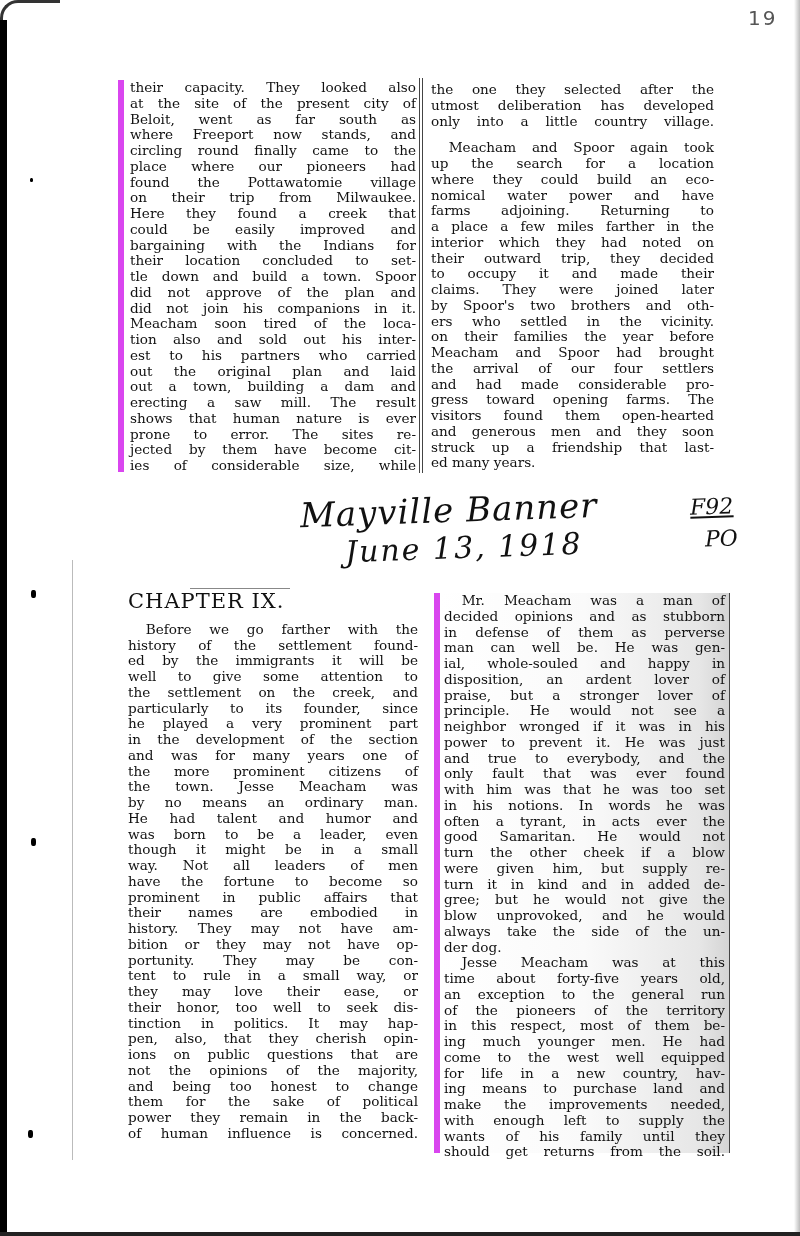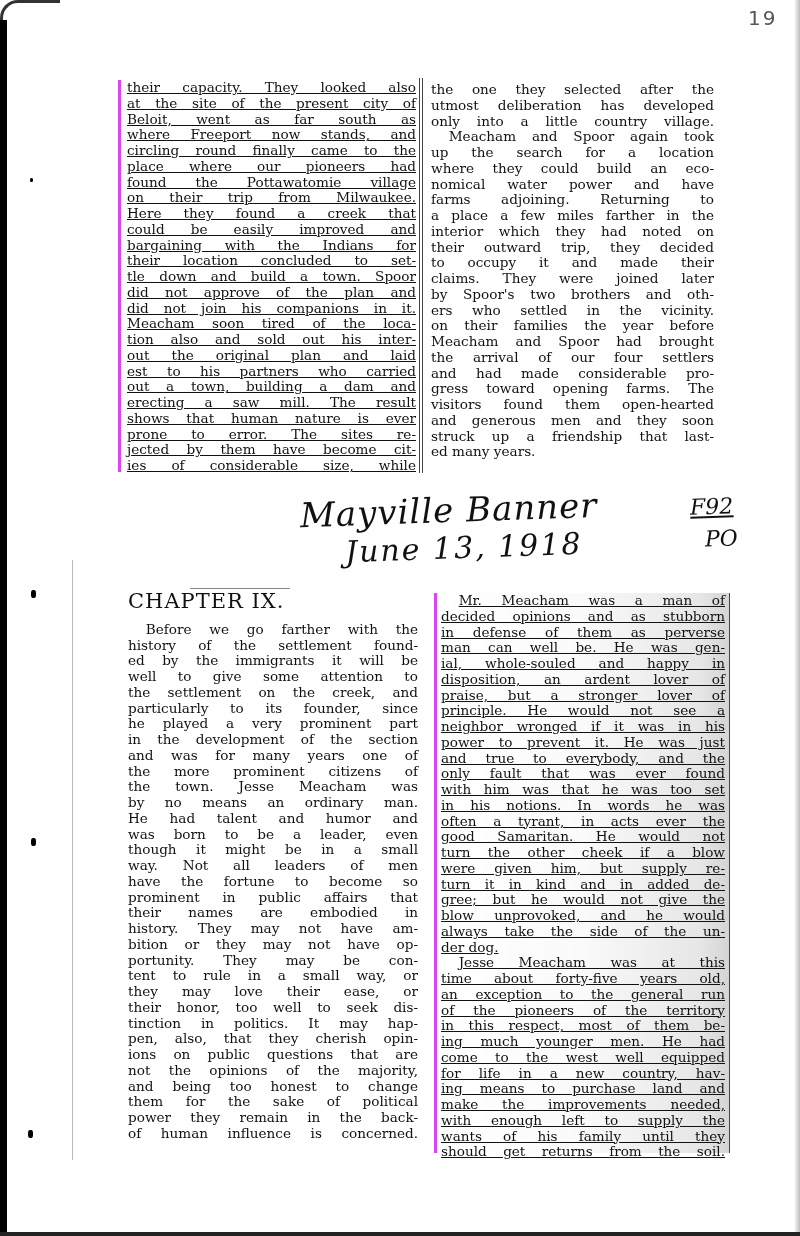--- a/index.html
+++ b/index.html
@@ -36,21 +36,21 @@
     .mark { position: absolute; width: 5px; height: 8px; background: #000; border-radius: 40%; }
 
     .col {
       position: absolute;
       font-size: 13.6px; line-height: 15.75px;
       text-align: justify;
       box-sizing: border-box;
     }
     .col .line { display: block; text-align-last: justify; white-space: nowrap; }
     .col .line.last { text-align-last: left; }
-    .rule-l { border-left: 3px solid #d946ef; text-decoration: underline; }
+    .rule-l { border-left: 6px solid #d946ef; }
     .rule-r { border-right: 1px solid #444; }
 
     
     #top-left  { left: 118px; top: 80px;  width: 298px; padding-left: 6px; height: 392px; }
     #top-right { left: 426px; top: 82px;  width: 288px; padding-left: 5px; height: 384px; }
     .double-rule {
       position: absolute; left: 419px; top: 78px; width: 4px; height: 395px;
       border-left: 1px solid #444; border-right: 1px solid #444; box-sizing: border-box;
     }
 
@@ -99,37 +99,37 @@
   <span class="line">on their trip from  Milwaukee.</span>
   <span class="line">Here they found a creek  that</span>
   <span class="line">could be easily  improved  and</span>
   <span class="line">bargaining with the Indians for</span>
   <span class="line">their location concluded to set-</span>
   <span class="line">tle down and build a town. Spoor</span>
   <span class="line">did not approve of the plan and</span>
   <span class="line">did not join his companions in it.</span>
   <span class="line">Meacham soon tired of the loca-</span>
   <span class="line">tion also and sold out his inter-</span>
+  <span class="line">est to his partners who carried</span>
   <span class="line">out the original plan  and laid</span>
-  <span class="line">est to his partners who carried</span>
   <span class="line">out a town, building a dam and</span>
   <span class="line">erecting a saw mill.  The result</span>
   <span class="line">shows that human nature is ever</span>
   <span class="line">prone to error.  The sites re-</span>
   <span class="line">jected by them have become cit-</span>
   <span class="line">ies of considerable  size, while</span>
 </div>
 
 <div class="double-rule"></div>
 
 <div class="col" id="top-right">
   <span class="line">the one they selected after the</span>
   <span class="line">utmost deliberation has developed</span>
   <span class="line">only into a little country village.</span>
-  <span class="line" style="padding-left:1.3em;">Meacham and Spoor again took</span>
+  <span class="line" style="padding-left:1.3em;margin-top:11px;">Meacham and Spoor again took</span>
   <span class="line">up the search  for  a  location</span>
   <span class="line">where they could build an eco-</span>
   <span class="line">nomical water power and have</span>
   <span class="line">farms adjoining.  Returning to</span>
   <span class="line">a place a few miles farther in the</span>
   <span class="line">interior which they had noted on</span>
   <span class="line">their outward trip, they decided</span>
   <span class="line">to  occupy it and  made  their</span>
   <span class="line">claims.  They were joined later</span>
   <span class="line">by Spoor's two brothers and oth-</span>

